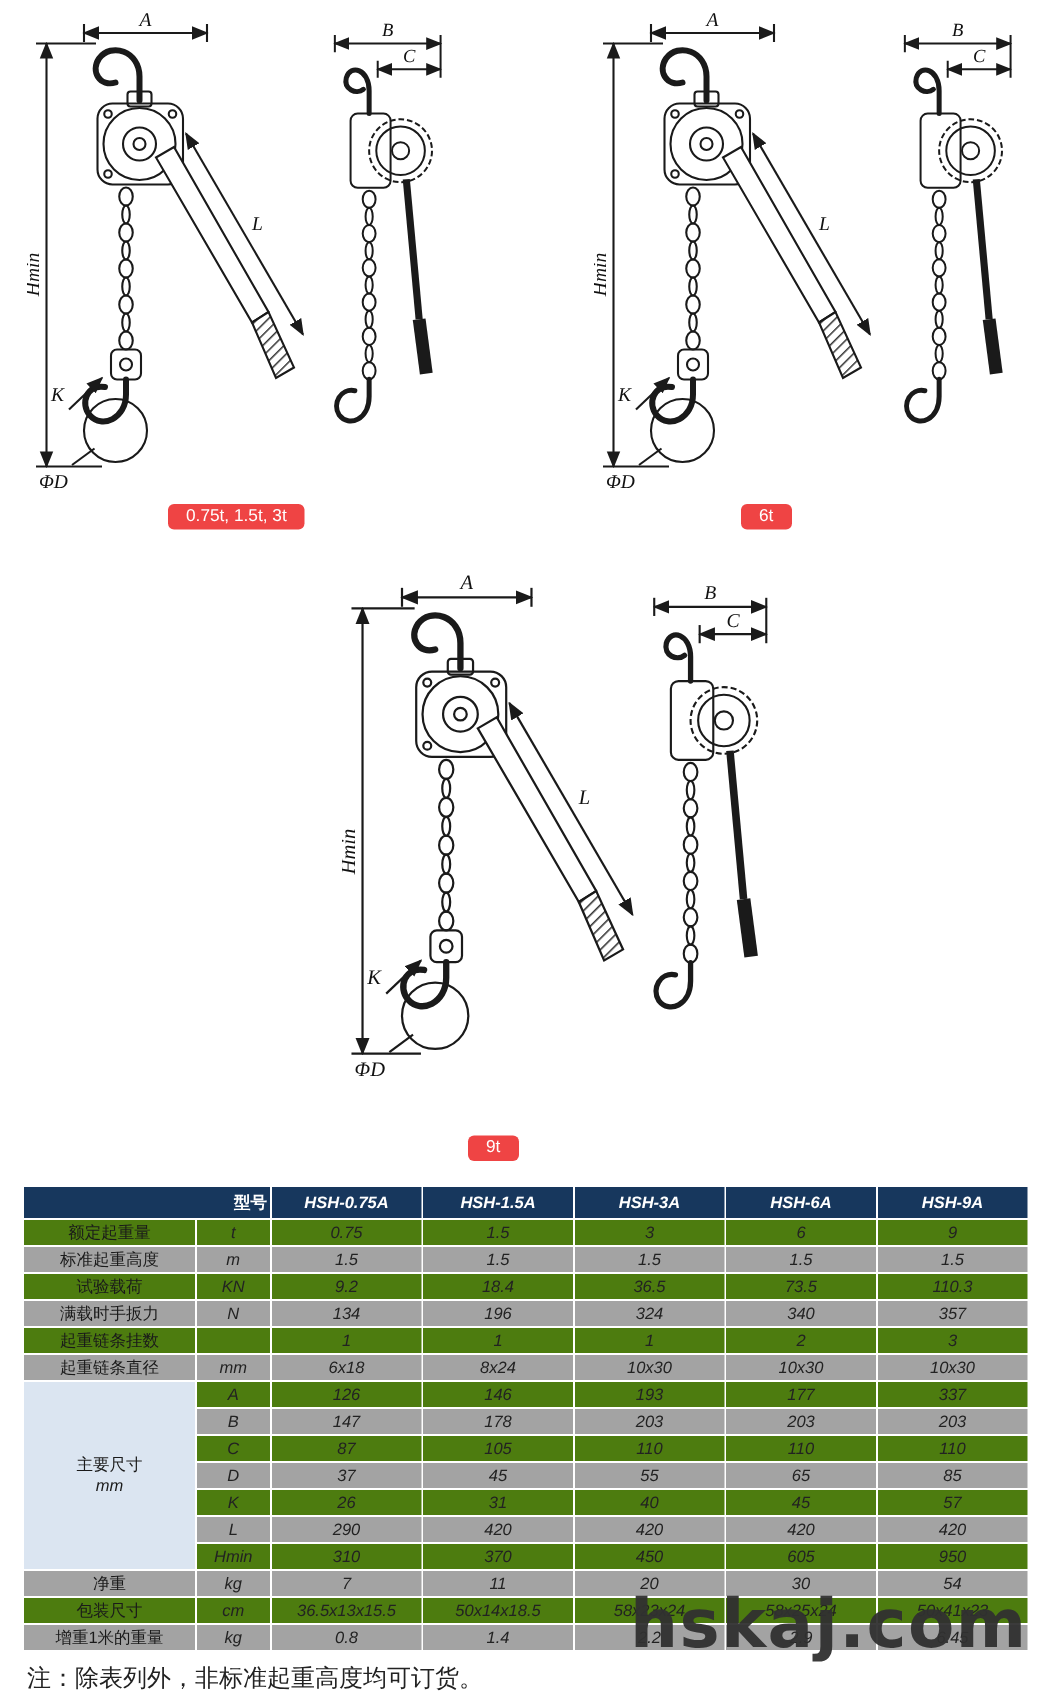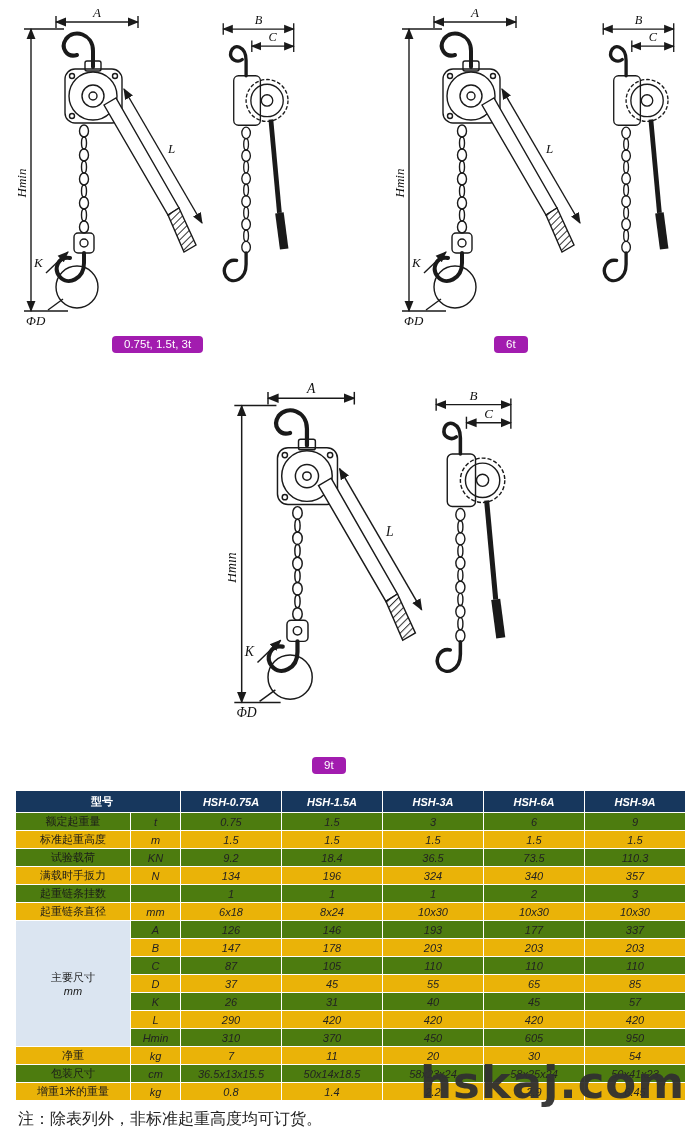--- a/index.html
+++ b/index.html
@@ -1,30 +1,30 @@
 <!DOCTYPE html>
 <html><head>
 <meta charset="utf-8">
 <style>
   *{box-sizing:border-box;margin:0;padding:0}
   html,body{background:#fff}
   body{font-family:"Liberation Sans",sans-serif;color:#1a1a1a}
   .page{position:relative;width:700px;height:1137px;background:#fff;overflow:hidden}
   .drawing{position:absolute}
   .dimtxt{font-family:"Liberation Serif",serif;font-style:italic;font-size:13px;fill:#111}
-  .tag{position:absolute;background:#a21caf;color:#fff;font-size:11.5px;line-height:17px;height:17px;
+  .tag{position:absolute;background:#ef4444;color:#fff;font-size:11.5px;line-height:17px;height:17px;
        padding:0 12px;border-radius:4px;white-space:nowrap}
   table.spec{position:absolute;left:15px;top:790px;width:670px;border-collapse:collapse;
              table-layout:fixed;font-size:11px}
   .spec td{border:1px solid #fff;height:18px;text-align:center;padding:0 2px;color:#1a1a1a;
            overflow:hidden;white-space:nowrap;vertical-align:middle}
   .spec tr.hdr td{background:#17375d;color:#fff;font-style:italic;font-weight:bold;height:22px}
-  .spec tr.hdr td.mlabel{font-style:normal;text-align:center;padding-left:10px}
+  .spec tr.hdr td.mlabel{font-style:normal;text-align:right;padding-left:10px}
   .spec tr.a td{background:#4d7c0f}
-  .spec tr.b td{background:#eab308}
+  .spec tr.b td{background:#a3a3a3}
   .spec td.lbl{font-style:normal}
   .spec td.unit,.spec td.val{font-style:italic;color:#222}
   .spec td.group{background:#dbe5f1!important;font-style:normal;line-height:14px}
   .spec td.group i{font-style:italic}
   .note{position:absolute;left:18px;top:1109px;font-size:16px;color:#222}
   .watermark{position:absolute;left:420px;top:1056px;font-size:45px;font-weight:bold;
              color:rgba(48,48,48,.95);font-family:"DejaVu Sans",sans-serif;letter-spacing:1px;z-index:5}
 </style>
 </head>
 <body>

